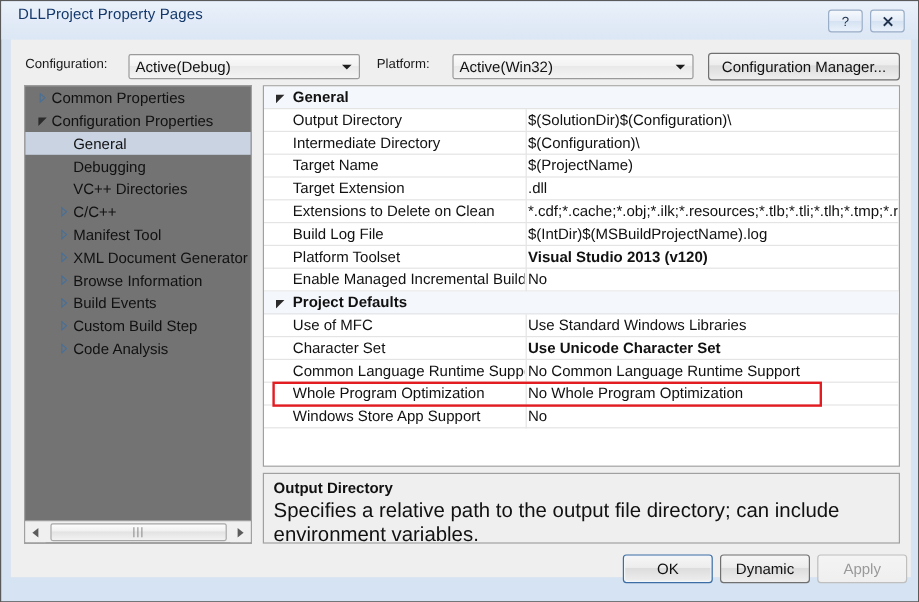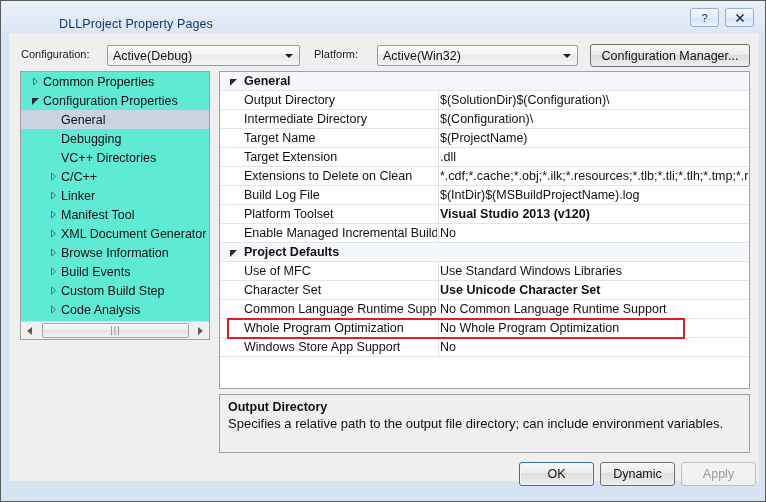--- a/index.html
+++ b/index.html
@@ -37,26 +37,25 @@
     position: absolute;
     left: 0; top: 0;
     width: 764px;
     height: 32px;
     background: linear-gradient(to bottom, #eaf1fa 0%, #e2ebf7 50%, #dce7f5 100%);
     box-sizing: border-box;
   }
   .title-text {
     position: absolute;
     left: 14px;
-    top: 16px;
+    top: 4px;
     font-size: 12.5px;
     color: #14386b;
     letter-spacing: 0.1px;
     white-space: nowrap;
-    margin-left: 44px;
   }
   .caption-btn {
     position: absolute;
     top: 7px;
     width: 29px;
     height: 19px;
     box-sizing: border-box;
     border: 1px solid #9aaec7;
     border-radius: 3px;
     background: linear-gradient(to bottom, #f5f9fd 0%, #e4ecf7 50%, #d5e2f2 51%, #e9f1fb 100%);
@@ -125,24 +124,24 @@
   #configuration-manager-button {
     left: 589px; top: 43px; width: 160px; height: 23px;
   }
 
   
   #tree-panel {
     position: absolute;
     left: 19px;
     top: 70px;
     width: 190px;
-    height: 269px;
+    height: 382px;
     box-sizing: border-box;
     border: 1px solid #a0a0a0;
-    background: #5eead4;
+    background: #737373;
     overflow: hidden;
   }
   .tree-scroll {
     position: absolute;
     left: 0; top: 0; right: 0;
     bottom: 19px;
     overflow: hidden;
   }
   .tree-item {
     position: relative;
@@ -302,21 +301,21 @@
     background: #efefef;
     padding: 5px 8px;
   }
   #description-title {
     font-size: 12.5px;
     font-weight: bold;
     color: #111111;
     margin-bottom: 2px;
   }
   #description-text {
-    font-size: 13px;
+    font-size: 17px;
     color: #111111;
   }
 
   
   #ok-button {
     left: 518px; top: 461px; width: 75px; height: 24px;
     border: 1px solid #3c6ea5;
     box-shadow: inset 0 0 0 1px #f1f6fb;
   }
   #cancel-button { left: 599px; top: 461px; width: 75px; height: 24px; }
@@ -401,28 +400,20 @@
             </svg>
           </span>
           <span class="tree-label">C/C++</span>
         </div>
         <div class="tree-item" style="padding-left: 24px;">
           <span class="tree-twisty">
             <svg width="9" height="9" viewBox="0 0 9 9">
               <path d="M2.5 1 L6.5 4.5 L2.5 8 Z" fill="none" stroke="#4a6f95" stroke-width="1"></path>
             </svg>
           </span>
-          <span class="tree-label">Linker</span>
-        </div>
-        <div class="tree-item" style="padding-left: 24px;">
-          <span class="tree-twisty">
-            <svg width="9" height="9" viewBox="0 0 9 9">
-              <path d="M2.5 1 L6.5 4.5 L2.5 8 Z" fill="none" stroke="#4a6f95" stroke-width="1"></path>
-            </svg>
-          </span>
           <span class="tree-label">Manifest Tool</span>
         </div>
         <div class="tree-item" style="padding-left: 24px;">
           <span class="tree-twisty">
             <svg width="9" height="9" viewBox="0 0 9 9">
               <path d="M2.5 1 L6.5 4.5 L2.5 8 Z" fill="none" stroke="#4a6f95" stroke-width="1"></path>
             </svg>
           </span>
           <span class="tree-label">XML Document Generator</span>
         </div>

